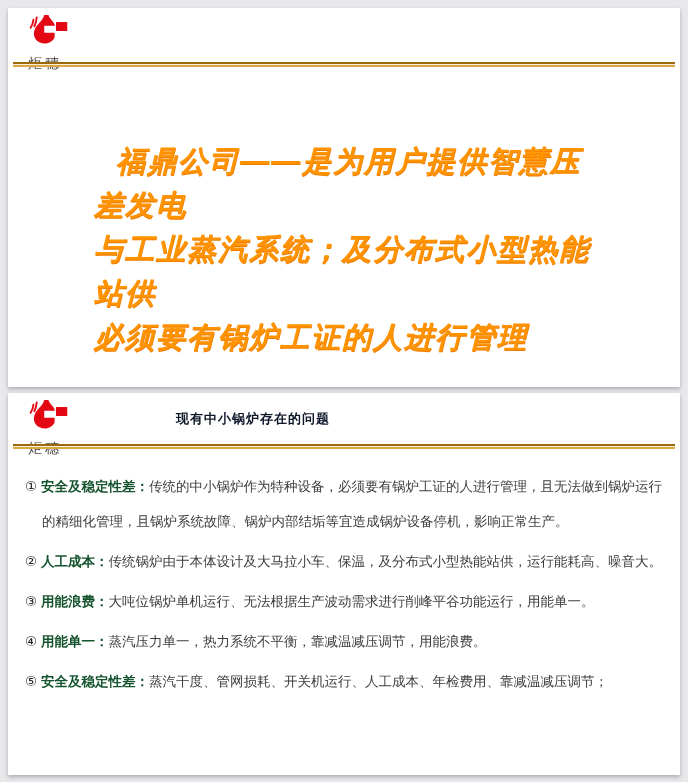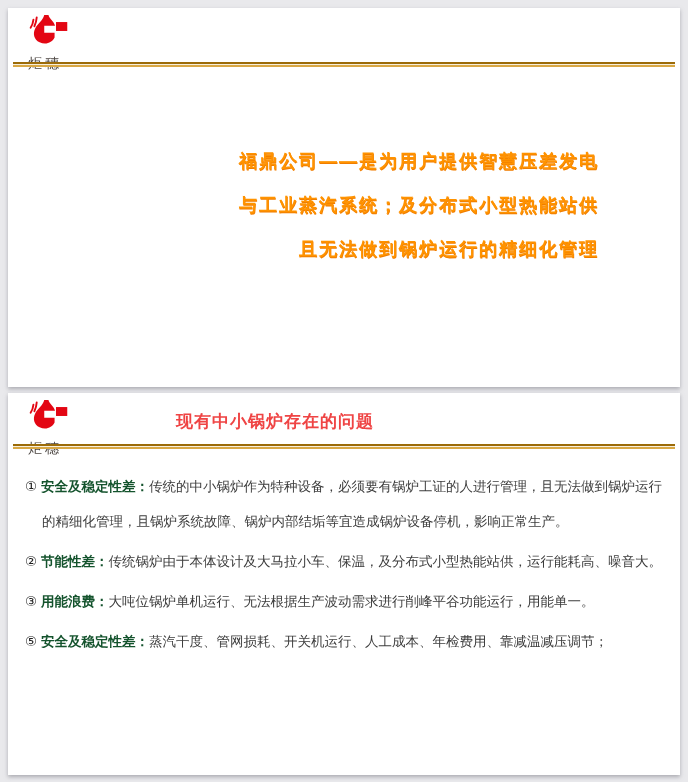--- a/index.html
+++ b/index.html
@@ -40,36 +40,36 @@
   }
   #slide1 .gold-rule { top: 54px; }
   #slide2 .gold-rule { top: 51px; }
 
   
   .tagline {
     position: absolute;
     top: 131px; left: 86px; width: 505px;
     color: #ff9300;
     font-weight: bold;
-    font-size: 18px;
+    font-style: italic;
+    font-size: 29px;
     line-height: 44px;
     letter-spacing: 2px;
     text-shadow: 0.6px 0.6px 0 #f07d00;
-    text-align: right;
   }
   .tagline .line.first { text-indent: 22px; }
 
   
   .s2-title {
     position: absolute;
     top: 17px; left: 168px;
-    font-size: 17px;
+    font-size: 13px;
     font-weight: bold;
     letter-spacing: 1px;
-    color: #ef4444;
+    color: #0f172a;
   }
 
   
   .problems {
     position: absolute;
     top: 76px; left: 17px; right: 12px;
   }
   .item {
     font-size: 13.5px;
     line-height: 35px;
@@ -100,21 +100,21 @@
         <rect x="29.5" y="7.5" width="12" height="9.5" fill="#e30613"></rect>
       </svg>
     </span>
     <span class="brand">炬穗</span>
   </div>
   <div class="gold-rule"></div>
 
   <div class="tagline">
     <div class="line first">福鼎公司——是为用户提供智慧压差发电</div>
     <div class="line">与工业蒸汽系统；及分布式小型热能站供</div>
-    <div class="line">且无法做到锅炉运行的精细化管理</div>
+    <div class="line">必须要有锅炉工证的人进行管理</div>
   </div>
 </div>
 
 <div class="slide" id="slide2">
   <div class="logo">
     <span>
       <svg width="40" height="31" viewBox="0 0 42 33" aria-hidden="true">
         <path d="M5.5 5 Q5 10 2.5 13.5" stroke="#e30613" stroke-width="2" fill="none" stroke-linecap="round"></path>
         <path d="M9 2.5 Q8.5 8 6.5 12" stroke="#e30613" stroke-width="2" fill="none" stroke-linecap="round"></path>
         <path d="M17 0 C15.5 6 10 9.5 7.5 14 C4.5 19.5 6 26 12 29 C18.5 32.2 25.5 29.5 28 24 L28 19 L17 19 L17 11.5 L28.5 11.5 C27.5 6.5 22.5 4.5 21.5 0 Z" fill="#e30613"></path>
@@ -125,22 +125,25 @@
   </div>
 
   <div class="s2-title">现有中小锅炉存在的问题</div>
   <div class="gold-rule"></div>
 
   <div class="problems">
     <div class="item">
       <span class="num">①</span><span class="label">安全及稳定性差：</span><span class="text">传统的中小锅炉作为特种设备，必须要有锅炉工证的人进行管理，且无法做到锅炉运行的精细化管理，且锅炉系统故障、锅炉内部结垢等宜造成锅炉设备停机，影响正常生产。</span>
     </div>
     <div class="item">
-      <span class="num">②</span><span class="label">节能性差：</span><span class="text">传统锅炉由于本体设计及大马拉小车、保温，及分布式小型热能站供，运行能耗高、噪音大。</span>
+      <span class="num">②</span><span class="label">人工成本：</span><span class="text">传统锅炉由于本体设计及大马拉小车、保温，及分布式小型热能站供，运行能耗高、噪音大。</span>
     </div>
     <div class="item">
       <span class="num">③</span><span class="label">用能浪费：</span><span class="text">大吨位锅炉单机运行、无法根据生产波动需求进行削峰平谷功能运行，用能单一。</span>
+    </div>
+    <div class="item">
+      <span class="num">④</span><span class="label">用能单一：</span><span class="text">蒸汽压力单一，热力系统不平衡，靠减温减压调节，用能浪费。</span>
     </div>
     <div class="item">
       <span class="num">⑤</span><span class="label">安全及稳定性差：</span><span class="text">蒸汽干度、管网损耗、开关机运行、人工成本、年检费用、靠减温减压调节；</span>
     </div>
   </div>
 </div>
 
 </body></html>

